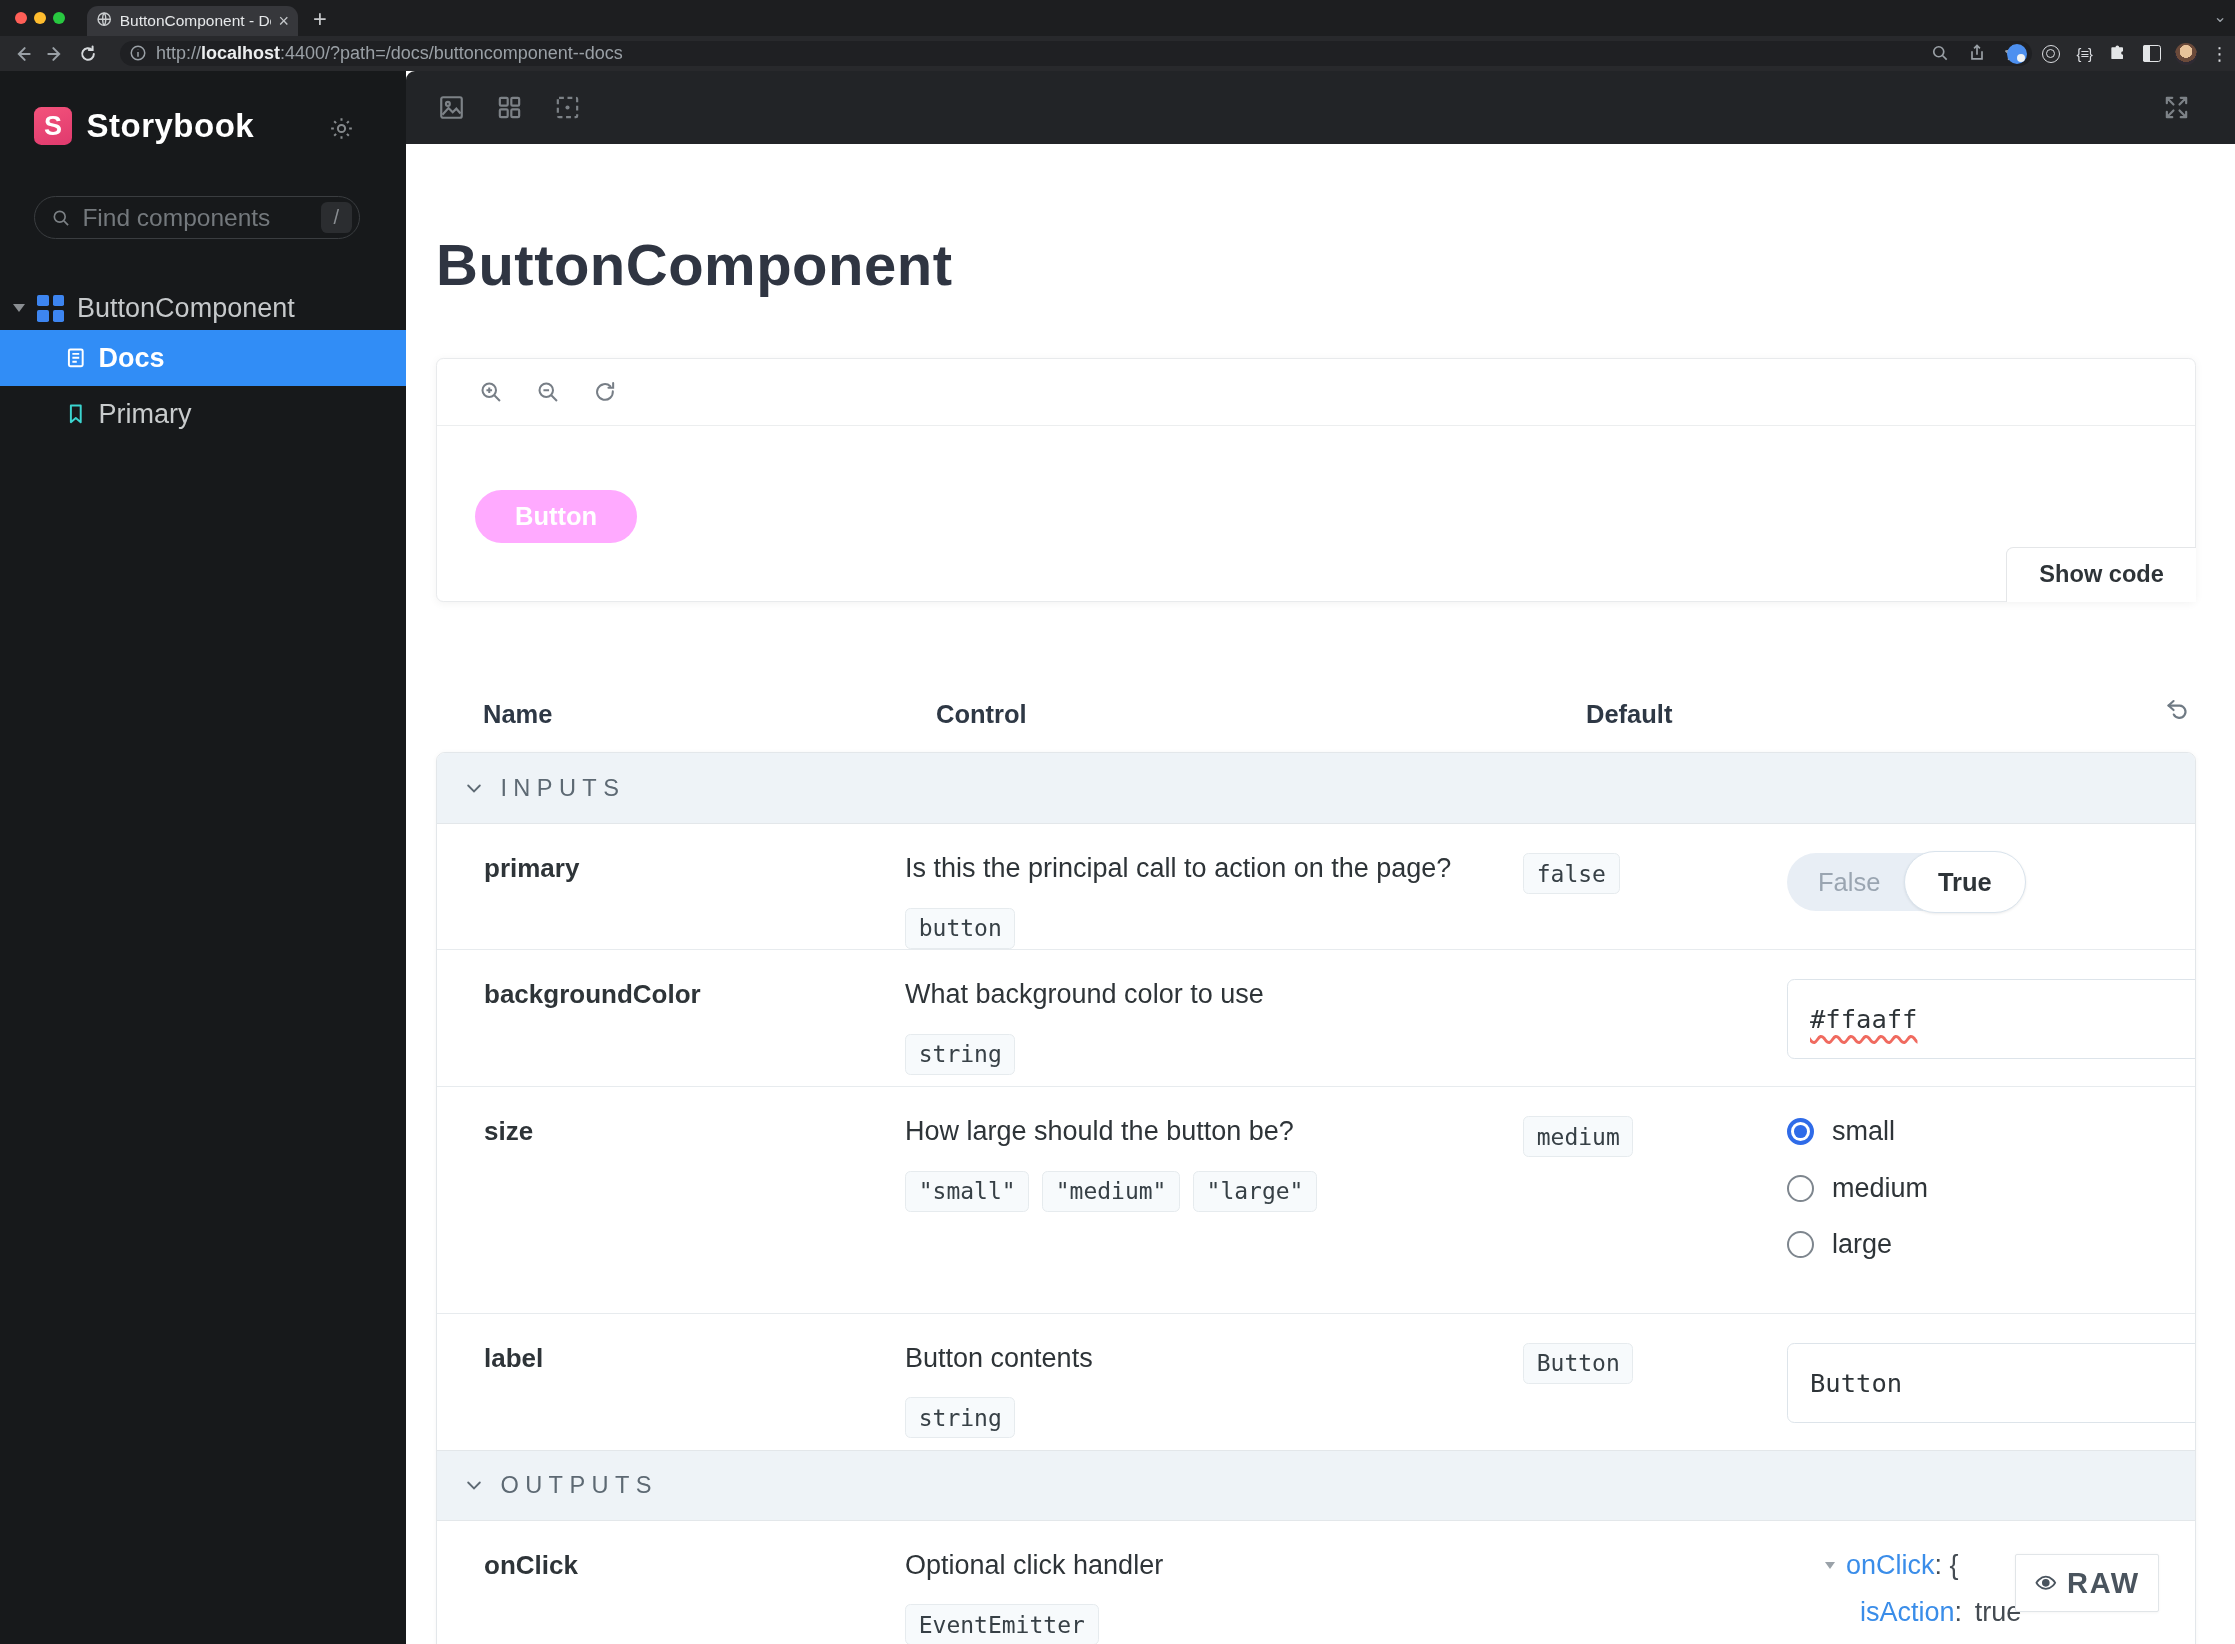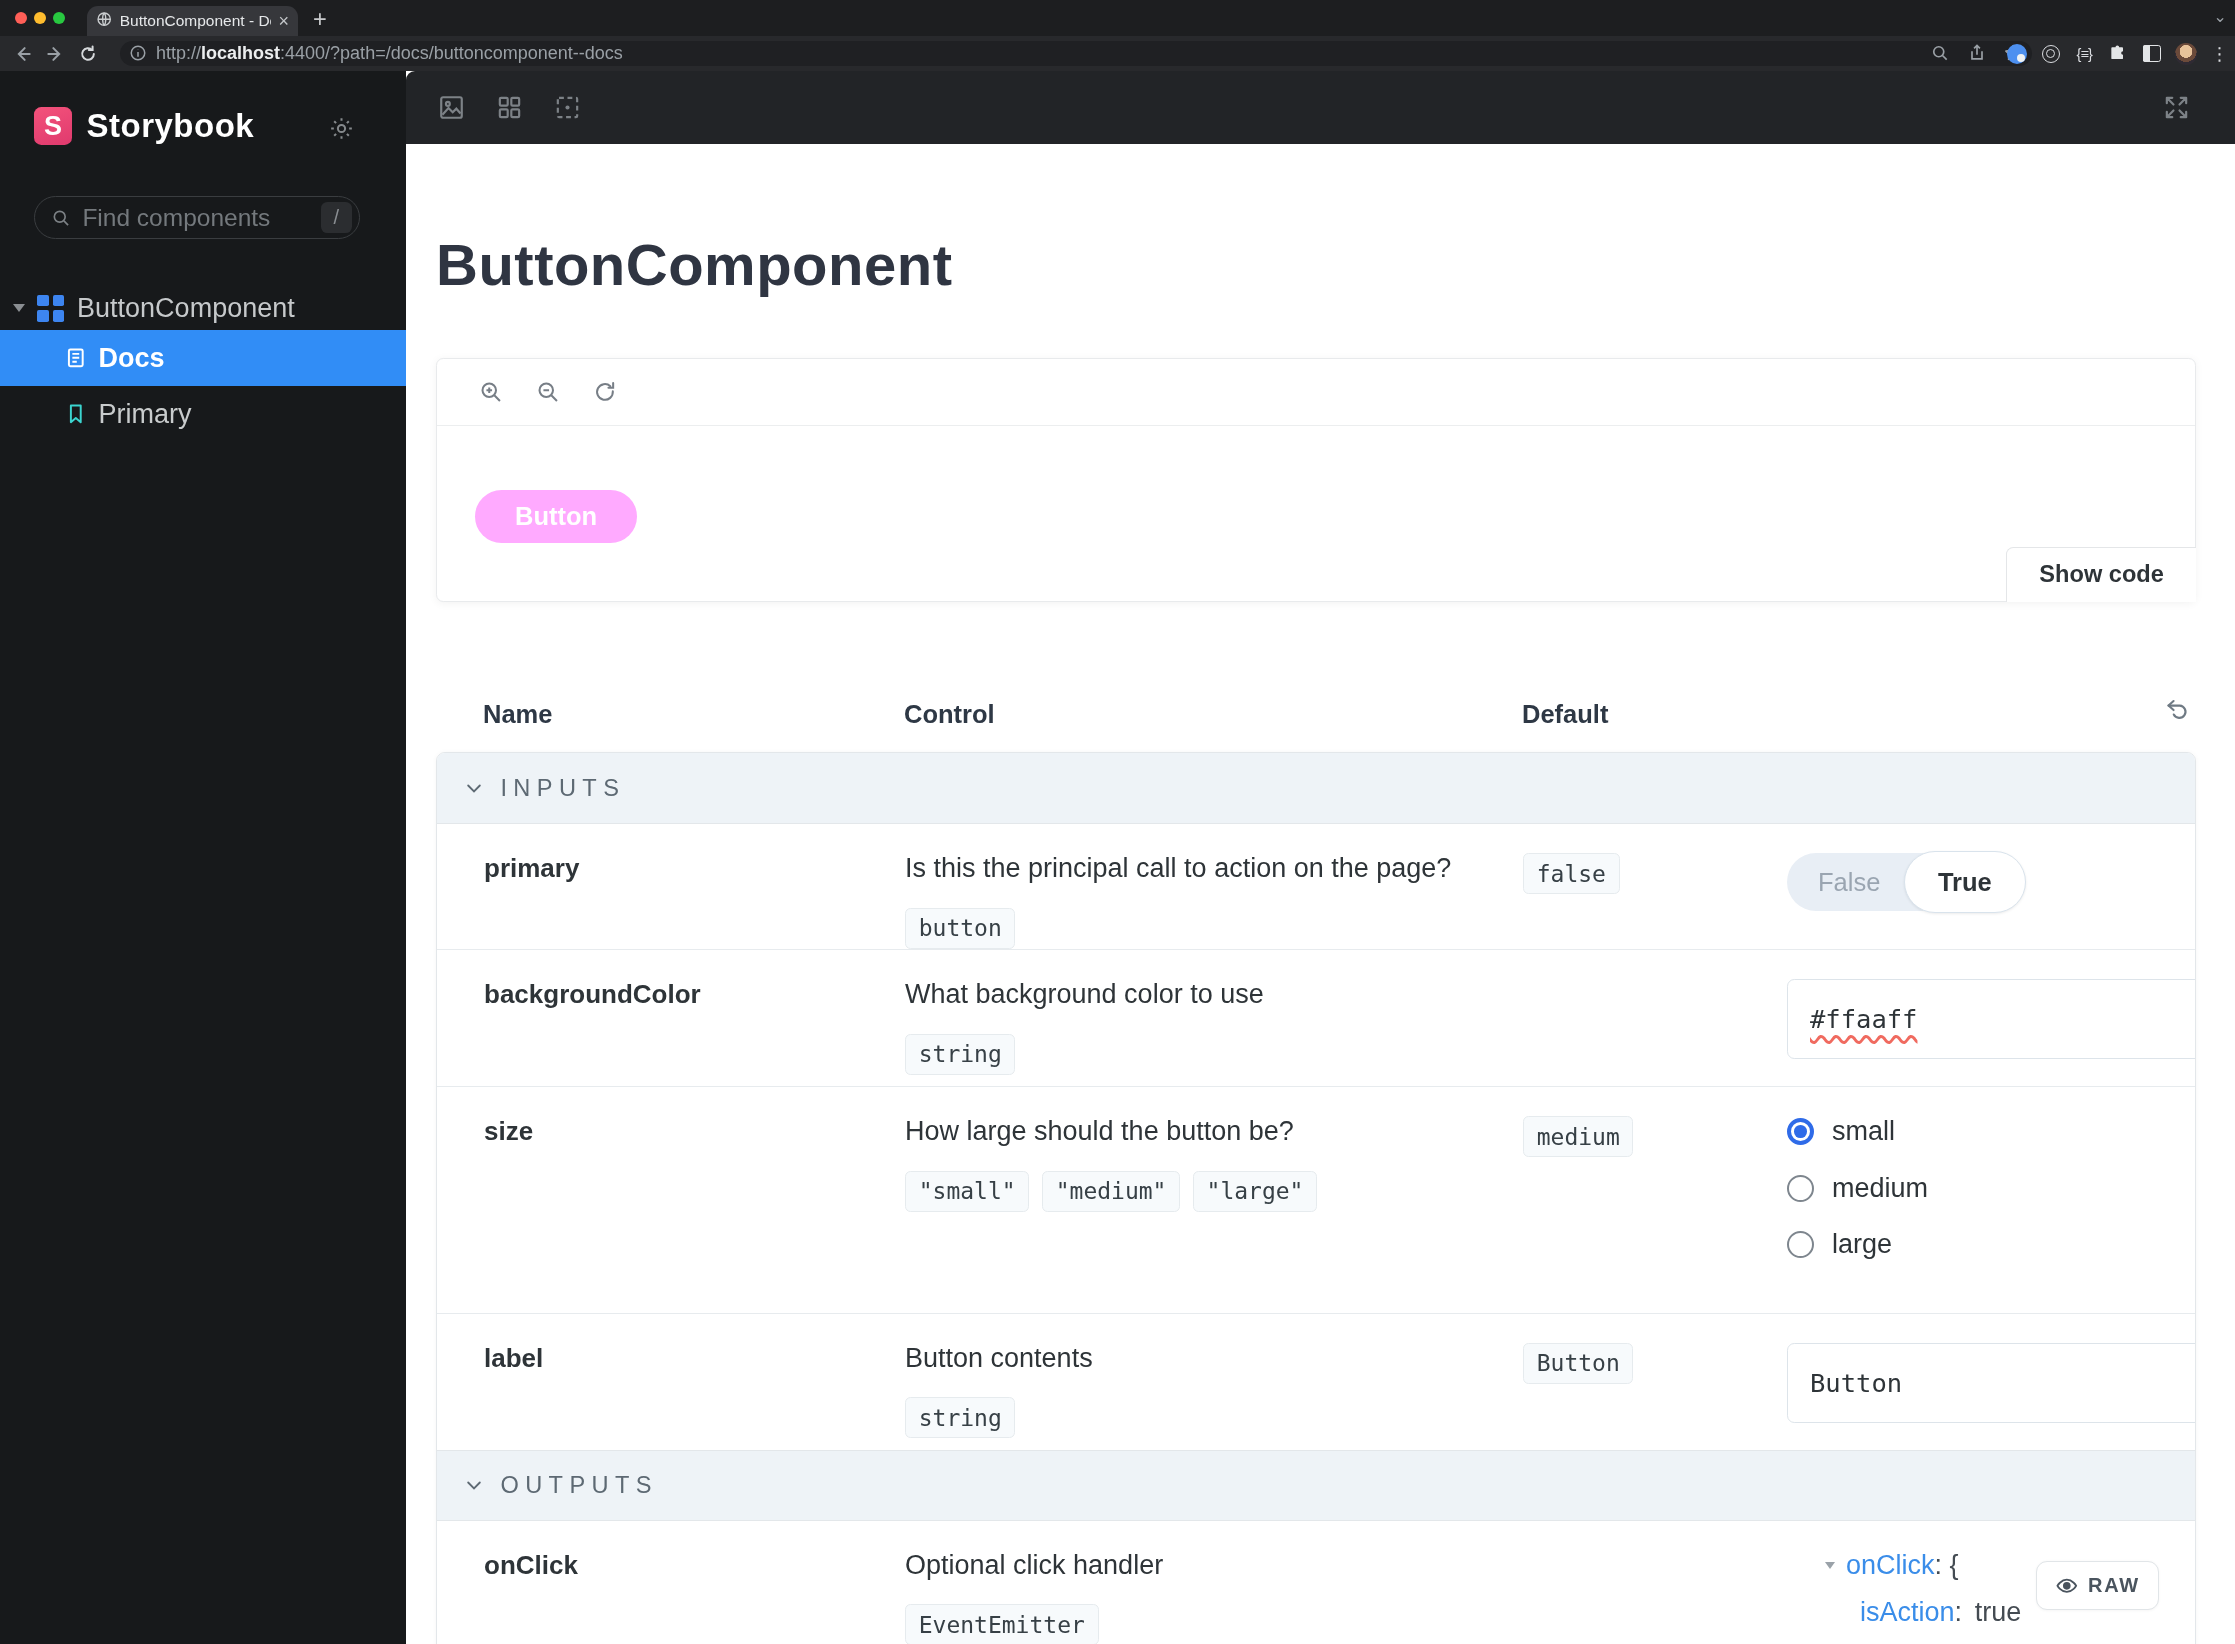--- a/index.html
+++ b/index.html
@@ -91,21 +91,21 @@
   .pv-body { padding:64px 0 0 38px; }
   .demo-btn { display:inline-block; border:0; border-radius:908px; color:#fff; font-weight:bold; font-size:25.5px;
               font-family:"Liberation Sans",sans-serif; padding:0 40px; height:53px; line-height:53px; }
   .show-code { position:absolute; right:-0.9px; bottom:-0.9px; background:#fff; border:0.9px solid #e4e6e8;
                border-right:0; border-bottom:0; border-radius:7.3px 0 0 0; padding:13.6px 32px;
                font-size:23.6px; font-weight:bold; color:#2e3438; }
 
   
   .args { margin-top:85px; position:relative; }
   .args-grid { display:grid; grid-template-columns:421px 618px 264px 1fr; padding-left:47px; }
-  .args-head { position:relative; padding-right:55px; }
+  .args-head { position:relative; padding-right:55px;gap:32px; }
   .args-head .hcell { font-size:25.5px; font-weight:600; color:#2e3845; padding:12.7px 0 23.6px; }
   .reset-ico { position:absolute; right:5.5px; top:9px; color:#6f7a84; }
   .reset-ico svg { width:27px; height:27px; }
   .args-body { border:0.9px solid #e3e7ea; border-radius:9px; overflow:hidden; box-shadow:0 0.9px 5.5px rgba(0,0,0,.04); background:#fff; }
   .section-band { background:#eef3f7; height:71px; display:flex; align-items:center; padding-left:27px;
                   border-bottom:0.9px solid #e3e7ea; color:#5d6973; }
   .section-band + .trow { border-top:0; }
   .band-chev { display:inline-flex; margin-right:16.4px; color:#5d6973; }
   .band-chev svg { width:20px; height:20px; }
   .band-label { font-size:23.6px; letter-spacing:6.4px; }
@@ -144,23 +144,23 @@
   .rb.sel::after { content:""; width:12.7px; height:12.7px; border-radius:50%; background:#2f6be8; }
   .radio-label { font-size:27px; color:#2e3438; }
 
   
   .objtree { font-size:27px; color:#444b52; }
   .objtree .line { margin-bottom:16.4px; display:flex; align-items:center; }
   .objtree .k { color:#3a8de9; }
   .tree-caret { width:0; height:0; border-left:5.5px solid transparent; border-right:5.5px solid transparent;
                 border-top:7.3px solid #9aa2a9; margin-right:11px; }
   .ind1 { padding-left:73px; } .ind2 { padding-left:38px; }
-  .raw-btn { position:absolute; right:36px; top:40px; display:flex; align-items:center; gap:9px;
-             border:0.9px solid #e1e5e8; border-radius:11px; background:#fff; padding:11.8px 18px;
-             font-size:20px; font-weight:600; letter-spacing:1.8px; color:#4a545e; box-shadow:0 0.9px 2.7px rgba(0,0,0,.04); }
+  .raw-btn { position:absolute; right:36px; top:33px; display:flex; align-items:center; gap:9px;
+             border:0.9px solid #e1e5e8; border-radius:2px; background:#fff; padding:11.8px 18px;
+             font-size:29px; font-weight:600; letter-spacing:1.8px; color:#4a545e; box-shadow:0 0.9px 2.7px rgba(0,0,0,.04); }
   .raw-btn svg { width:23.6px; height:23.6px; }
 
   
   .row-primary   { min-height:125px; }
   .row-bg        { min-height:127px; }
   .row-size      { min-height:178px; }
   .row-label     { min-height:134px; }
   .row-onclick   { min-height:178px; }
 </style>
 </head>

